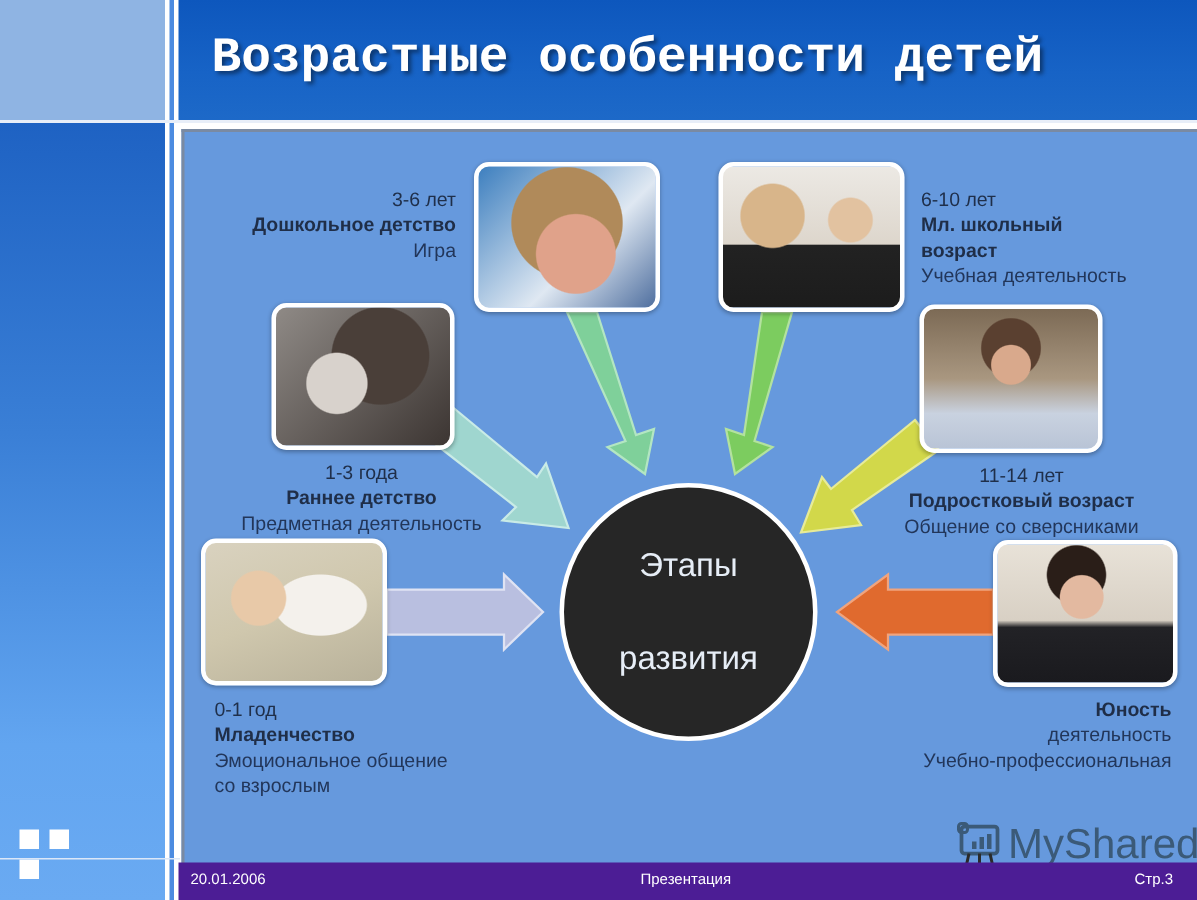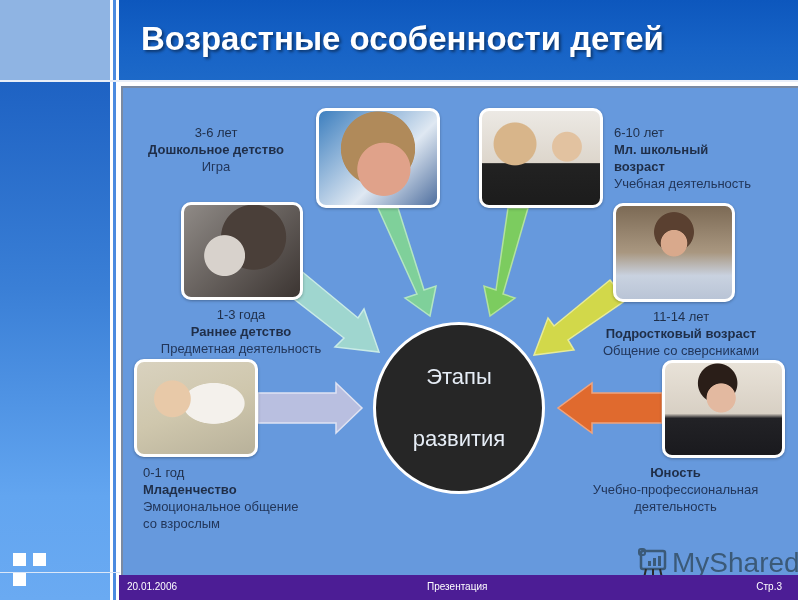--- a/index.html
+++ b/index.html
@@ -9,21 +9,21 @@
     .sidebar-top { position: absolute; left: 0; top: 0; width: 110px; height: 80px; background: #8fb4e3; }
     .sidebar { position: absolute; left: 0; top: 81px; width: 110px; height: 519px;
       background: linear-gradient(to bottom, #1e62c3 0%, #3a7fd6 40%, #62a5f0 80%, #6aaaf2 100%); }
     .vline1 { position: absolute; left: 110px; top: 0; width: 3px; height: 600px; background: #ffffff; }
     .vstrip { position: absolute; left: 113px; top: 0; width: 3px; height: 600px; background: #4c8be0; }
     .vline2 { position: absolute; left: 116px; top: 0; width: 3px; height: 600px; background: #ffffff; }
     .hline { position: absolute; left: 0; top: 80px; width: 798px; height: 2px; background: #e8eef8; }
     .hline2 { position: absolute; left: 0; top: 572px; width: 120px; height: 1px; background: #dbe7f8; }
 
     .header { position: absolute; left: 119px; top: 0; width: 679px; height: 80px;
-      background: linear-gradient(to bottom, #0d57bd 0%, #1763c6 60%, #1d69c8 100%); }
+      background: linear-gradient(to bottom, #0d57bd 0%, #1763c6 60%, #1d69c8 100%); font-family: Liberation Mono, monospace; }
     .title { position: absolute; left: 22px; top: 20px; font-size: 33px; font-weight: bold; color: #ffffff;
       text-shadow: 2px 2px 3px rgba(0,0,0,0.45); letter-spacing: 0px; white-space: nowrap; }
 
     .content { position: absolute; left: 121px; top: 86px; width: 677px; height: 490px;
       background: #6699dd; border-left: 2px solid #7a8aa2; border-top: 2px solid #7a8aa2; }
 
     .footer { position: absolute; left: 119px; top: 575px; width: 679px; height: 25px; background: #4c1d95; }
     .footer span { position: absolute; top: 6px; font-size: 10px; color: #ffffff; }
     .f-date { left: 8px; }
     .f-center { left: 308px; }
@@ -31,21 +31,21 @@
 
     .logo-squares .sq { position: absolute; width: 13px; height: 13px; background: #ffffff; }
 
     .photo { position: absolute; border: 3px solid #ffffff; border-radius: 10px; overflow: hidden;
       box-shadow: 0 1px 3px rgba(0,0,0,0.3); }
 
     .stage-text { position: absolute; font-size: 13px; color: #1f2f4a; line-height: 17px; }
     .stage-text .age { color: #1f2f4a; }
     .stage-text .name { font-weight: bold; color: #1f2e48; }
     .stage-text .act { color: #22365a; }
-    .right { text-align: center; }
+    .right { text-align: right; }
     .center { text-align: center; }
 
     .hub { position: absolute; left: 373px; top: 322px; width: 172px; height: 172px; border-radius: 50%;
       background: #262626; border: 3px solid #ffffff; display: flex; flex-direction: column;
       align-items: center; justify-content: center; gap: 36px; }
     .hub span { color: #e6edf6; font-size: 22px; line-height: 26px; }
 
     .arrows { position: absolute; left: 0; top: 0; }
 
     .myshared { position: absolute; left: 638px; top: 547px; display: flex; align-items: center; }
@@ -151,22 +151,22 @@
 
 <div class="stage-text" style="left:143px; top:464px; width:210px;">
   <div class="age">0-1 год</div>
   <div class="name">Младенчество</div>
   <div class="act">Эмоциональное общение</div>
   <div class="act">со взрослым</div>
 </div>
 
 <div class="stage-text right" style="left:570px; top:464px; width:211px;">
   <div class="name">Юность</div>
+  <div class="act">деятельность</div>
   <div class="act">Учебно-профессиональная</div>
-  <div class="act">деятельность</div>
 </div>
 
 <div class="myshared">
   <svg width="30" height="32" viewBox="0 0 30 32">
     <rect x="3" y="4" width="24" height="18" rx="2" fill="none" stroke="#3b5a78" stroke-width="2.5"></rect>
     <rect x="1" y="2" width="6" height="6" rx="2" fill="none" stroke="#3b5a78" stroke-width="2"></rect>
     <rect x="10" y="14" width="3" height="5" fill="#3b5a78"></rect>
     <rect x="15" y="11" width="3" height="8" fill="#3b5a78"></rect>
     <rect x="20" y="9" width="3" height="10" fill="#3b5a78"></rect>
     <line x1="8" y1="22" x2="6" y2="31" stroke="#2a2a2a" stroke-width="2"></line>

